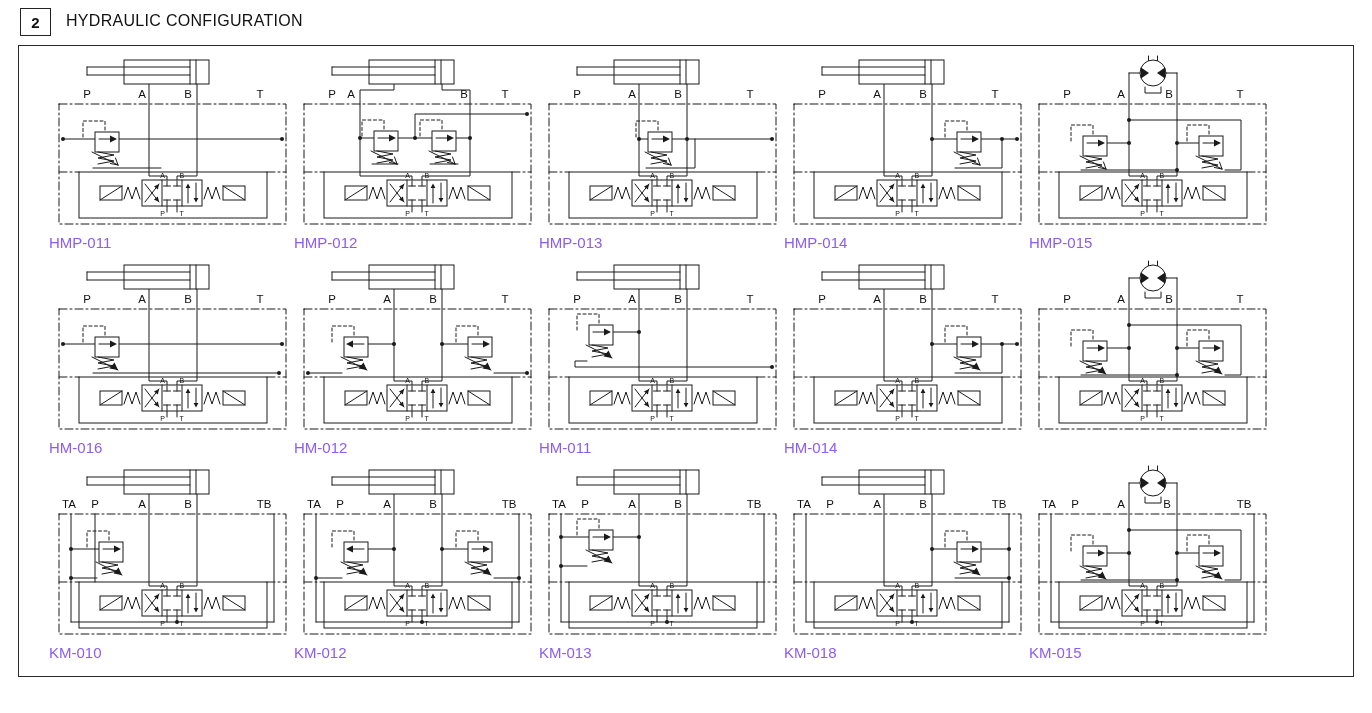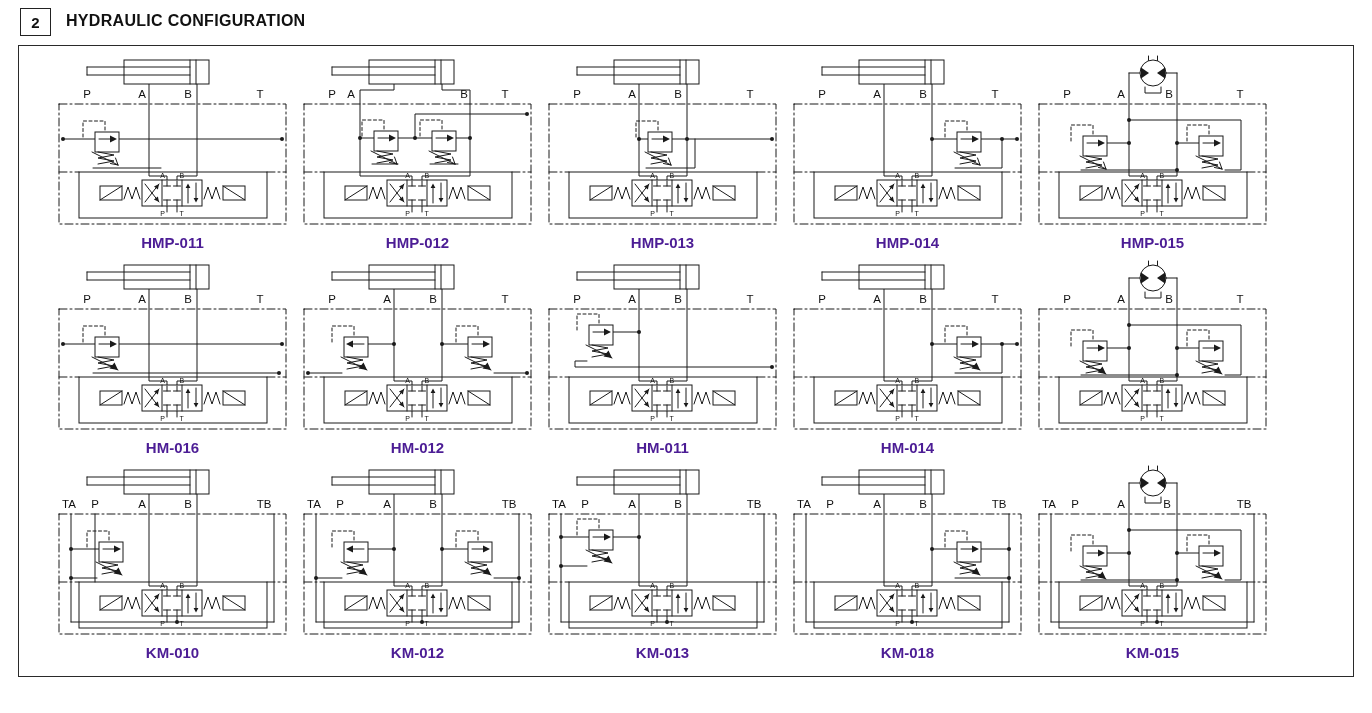--- a/index.html
+++ b/index.html
@@ -1,23 +1,23 @@
 <!DOCTYPE html>
 <html><head>
 <meta charset="utf-8">
 <style>
   html,body{margin:0;padding:0;background:#fff;}
   body{width:1372px;height:713px;position:relative;font-family:"Liberation Sans",sans-serif;color:#111;overflow:hidden;}
   .section-box{position:absolute;left:20px;top:8px;width:29px;height:26px;border:1.6px solid #222;
     display:flex;align-items:center;justify-content:center;font-weight:bold;font-size:15px;background:#fff;}
-  .page-title{position:absolute;left:66px;top:12px;font-weight:bold;font-size:16px;letter-spacing:.3px;}
+  .page-title{position:absolute;left:66px;top:12px;font-weight:normal;font-size:16px;letter-spacing:.3px;}
   .diagram-panel{position:absolute;left:18px;top:45px;width:1336px;height:632px;border:1.5px solid #2a2a2a;box-sizing:border-box;background:#fff;}
   .cell{position:absolute;width:247px;height:200px;}
   .cell svg{position:absolute;left:0;top:0;}
-  .cell-label{position:absolute;left:0;top:180px;width:247px;text-align:center;font-weight:bold;font-size:15px;color:#4c1d95;}
+  .cell-label{position:absolute;left:0;top:180px;width:247px;text-align:left;font-weight:normal;font-size:15px;color:#8b5cf6;}
   .doc-code{position:absolute;right:46px;top:688px;font-size:13px;color:#333;margin-top:40px;}
 </style>
 </head>
 <body>
 
 <div class="section-box">
   <span>2</span>
 </div>
 <div class="page-title">HYDRAULIC CONFIGURATION</div>
 

